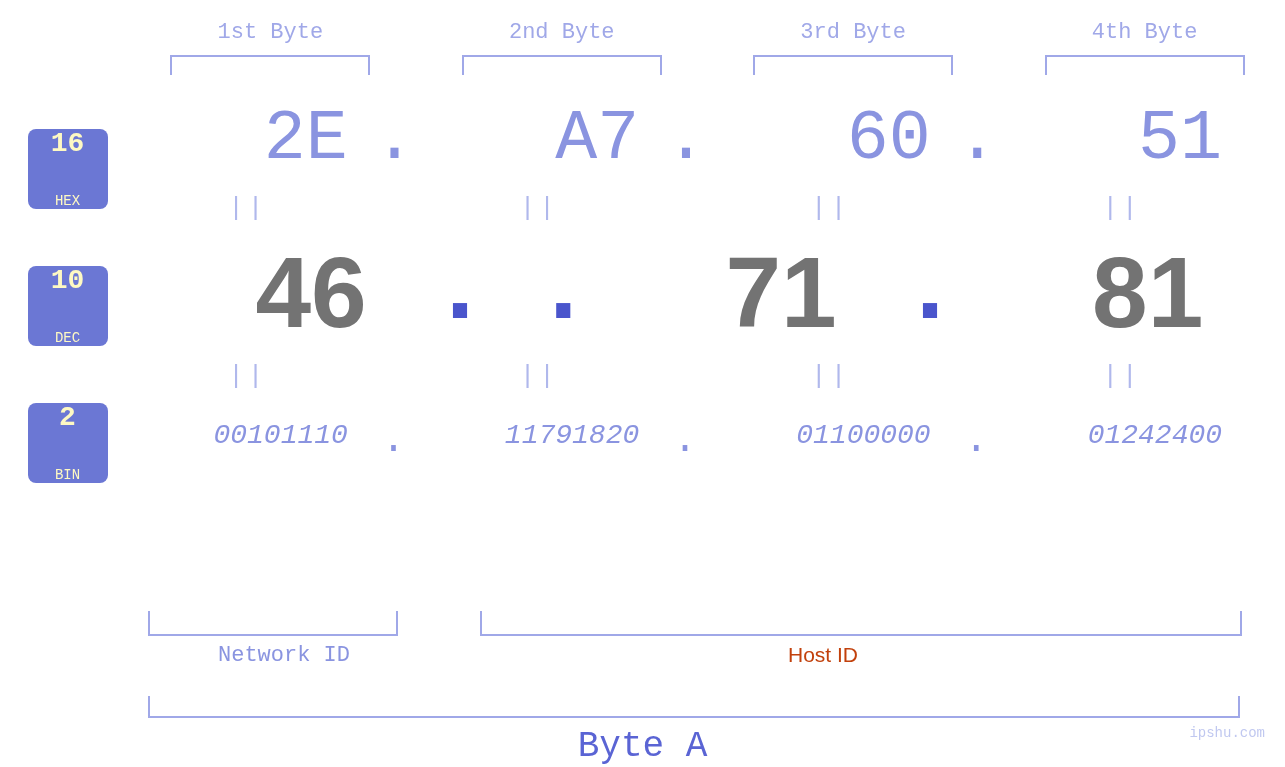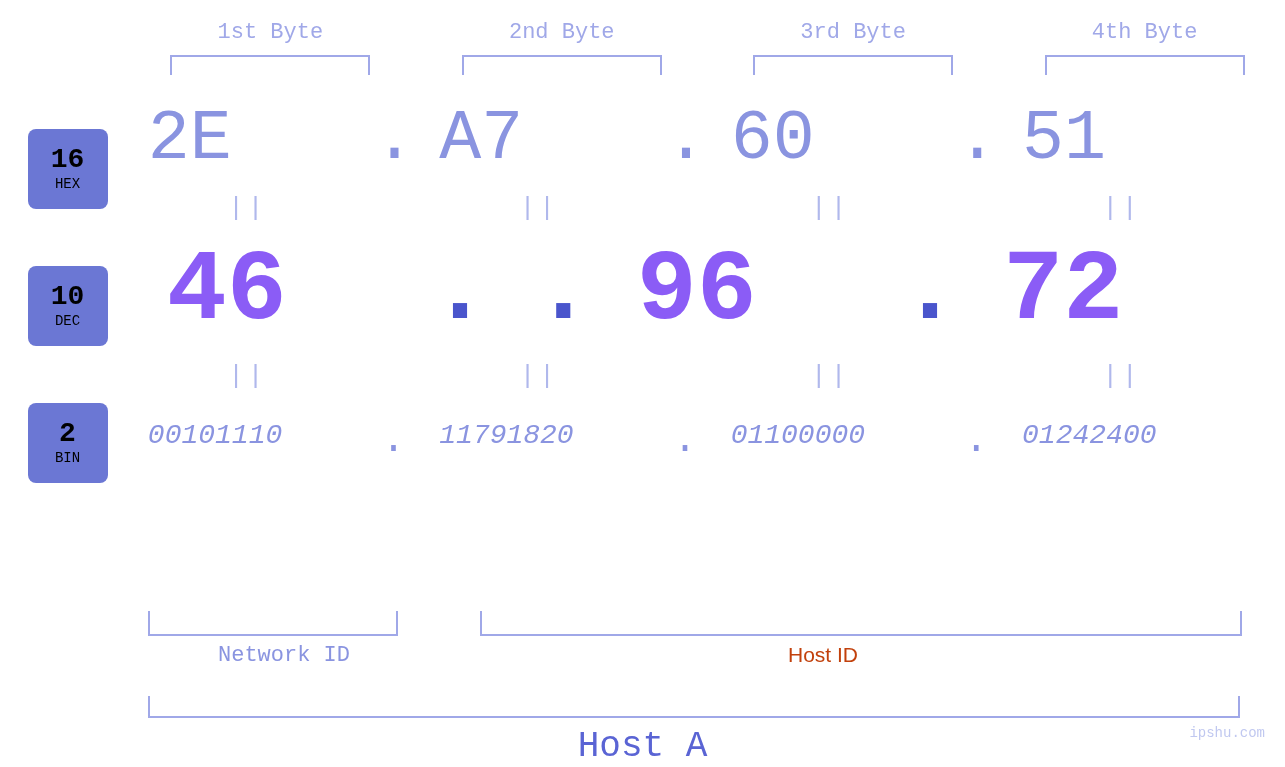--- a/index.html
+++ b/index.html
@@ -66,28 +66,28 @@
       align-items: center;
       justify-content: space-around;
       width: 135px;
       padding: 0 10px;
       padding-top: 10px;
       padding-bottom: 100px;
     }
 
     .badge {
       background: #6b77d4;
-      color: #000000;
+      color: #fef9c3;
       border-radius: 8px;
       width: 80px;
       height: 80px;
       display: flex;
       flex-direction: column;
       align-items: center;
-      justify-content: center;
+      justify-content: space-between;
       font-family: 'Courier New', Courier, monospace;
     }
 
     .badge-num {
       font-size: 28px;
       font-weight: bold;
       line-height: 1.1;
     }
 
     .badge-label {
@@ -106,42 +106,42 @@
     .values-row {
       display: flex;
       align-items: center;
       justify-content: space-around;
       width: 1100px;
       padding: 10px 0;
     }
 
     .value-cell {
       width: 200px;
-      text-align: left;
+      text-align: right;
     }
 
     .dot-cell {
       width: 40px;
       text-align: center;
       font-size: 60px;
       color: #6b77d4;
       line-height: 1;
     }
 
     .hex-value {
       color: #8a94e0;
       font-size: 70px;
       font-family: 'Courier New', Courier, monospace;
       font-weight: normal;
     }
 
     .dec-value {
-      color: #8b5cf6;
+      color: #737373;
       font-size: 100px;
-      font-family: Liberation Mono, monospace;
+      font-family: Liberation Sans, sans-serif;
       font-weight: bold;
       line-height: 1;
     }
 
     .bin-value {
       color: #8a94e0;
       font-size: 28px;
       font-family: 'Courier New', Courier, monospace;
       font-weight: normal;
       font-style: italic;
@@ -280,27 +280,27 @@
         <div class="value-cell">
           <span class="dec-value">46</span>
         </div>
         <div class="dot-cell">
           <span class="dot-dec">.</span>
         </div>
         <div class="dot-cell">
           <span class="dot-dec">.</span>
         </div>
         <div class="value-cell">
-          <span class="dec-value">96</span>
+          <span class="dec-value">71</span>
         </div>
         <div class="dot-cell">
           <span class="dot-dec">.</span>
         </div>
         <div class="value-cell">
-          <span class="dec-value">72</span>
+          <span class="dec-value">81</span>
         </div>
       </div>
 
       <div class="equals-row">
         <div class="equals-cell">||</div>
         <div class="equals-dot-spacer"></div>
         <div class="equals-cell">||</div>
         <div class="equals-dot-spacer"></div>
         <div class="equals-cell">||</div>
         <div class="equals-dot-spacer"></div>
@@ -340,18 +340,18 @@
 
     <div style="position:absolute; left:480px; top:0; width:762px; height:25px; border-bottom:2px solid #a0a8e8; border-left:2px solid #a0a8e8; border-right:2px solid #a0a8e8;"></div>
 
     <div style="position:absolute; left:218px; top:32px; color:#8a94e0; font-size:22px; font-family:Liberation Mono, monospace;">Network ID</div>
 
     <div style="position:absolute; left:788px; top:32px; color:#c2410c; font-size:21px; font-family:Liberation Sans, sans-serif;">Host ID</div>
   </div>
 
   <div style="width:1285px; position:relative; margin-top:5px;">
     <div style="margin-left:148px; width:1092px; height:22px; border-bottom:2px solid #a0a8e8; border-left:2px solid #a0a8e8; border-right:2px solid #a0a8e8;"></div>
-    <div class="class-a-label">Host A</div>
+    <div class="class-a-label">Byte A</div>
   </div>
 
   <div class="watermark">ipshu.com</div>
 
 </div>
 
 </body></html>

